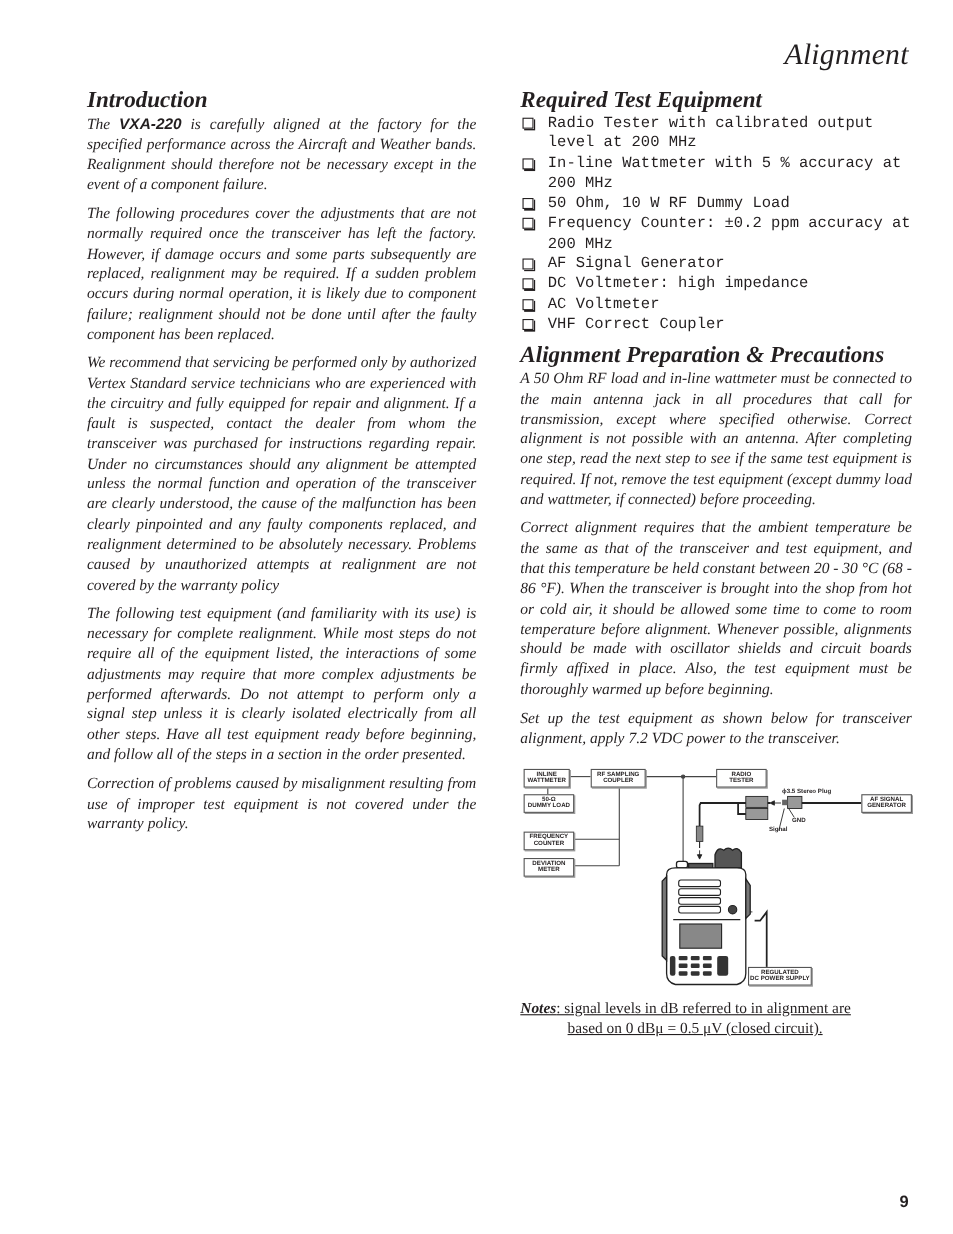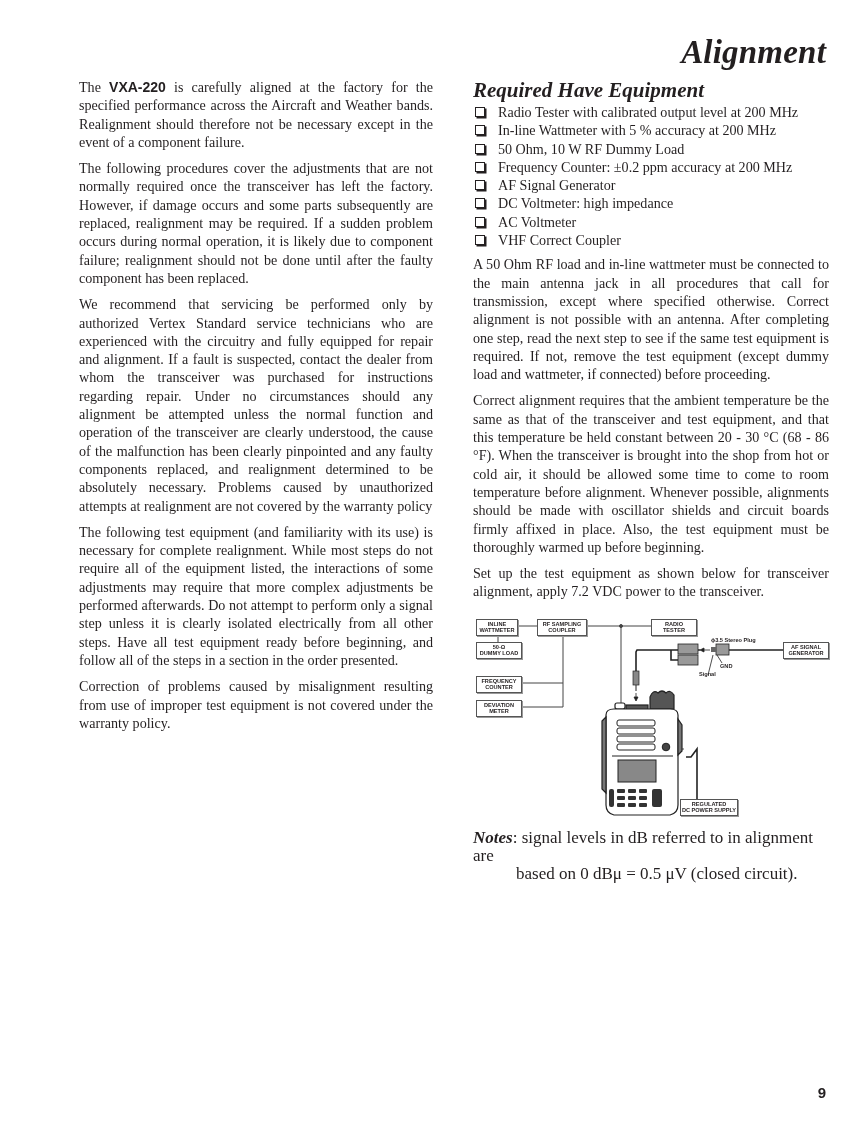--- a/index.html
+++ b/index.html
@@ -1,70 +1,72 @@
 <!DOCTYPE html>
 <html><head>
 <meta charset="utf-8">
 <style>
   html, body { margin: 0; padding: 0; background: #ffffff; }
   body { width: 866px; height: 1122px; position: relative; overflow: hidden;
          font-family: "Liberation Serif", "DejaVu Serif", serif; color: #231f20; }
-  .page-title { position: absolute; right: 40px; top: 34px; font-size: 33px;
-                font-style: italic; font-weight: bold; letter-spacing: 0.2px; }
+  .page-title { position: absolute; right: 40px; top: 34px; font-size: 27px;
+                font-style: italic; font-weight: normal; letter-spacing: 0.2px; }
   .col { position: absolute; top: 78px; width: 354px; }
   .col-left { left: 79px; }
   .col-right { left: 473px; width: 356px; }
   h2 { font-size: 21px; font-style: italic; font-weight: bold; margin: 0 0 1px 0; line-height: 24px; }
-  p { font-size: 14.1px; line-height: 18.3px; margin: 0 0 8px 0; text-align: justify; }
+  p { font-size: 14.1px; line-height: 18.3px; margin: 0 0 8px 0; text-align: justify; font-style: italic; }
   .brand { font-family: "Liberation Sans", "DejaVu Sans", sans-serif; font-weight: bold; font-size: 14px; }
-  ul.equip { list-style: none; margin: 0 0 6px 0; padding: 0; }
+  ul.equip { list-style: none; margin: 0 0 6px 0; padding: 0; font-family: Liberation Mono, monospace; }
   ul.equip li { font-size: 14.1px; line-height: 18.3px; position: relative; padding-left: 25px; }
   ul.equip li .box { position: absolute; left: 2px; top: 4px; width: 8px; height: 8px;
                      border: 1.4px solid #231f20; box-shadow: 1.5px 1.5px 0 #231f20; }
   .h2b { margin-top: 4px; }
   .diagram { position: relative; width: 362px; height: 210px; margin: 10px 0 8px -3px; }
   .diagram svg { position: absolute; left: 0; top: 0; }
   .dlabel { position: absolute; font-family: "Liberation Sans", "DejaVu Sans", sans-serif;
             font-size: 5.6px; font-weight: bold; text-align: center; line-height: 6.2px;
             border: 1px solid #555; background: #fff; box-shadow: 1px 1px 0 #999; display: flex;
             align-items: center; justify-content: center; white-space: pre-line; }
   .dtext { position: absolute; font-family: "Liberation Sans", "DejaVu Sans", sans-serif;
            font-size: 5.6px; font-weight: bold; white-space: nowrap; }
-  .notes { font-size: 17px; line-height: 18.3px; margin-top: 4px; }
+  .notes { font-size: 14px; line-height: 18.3px; margin-top: 4px; text-decoration: underline; }
   .notes .nlabel { font-style: italic; font-weight: bold; }
   .notes .line2 { padding-left: 43px; }
   .page-number { position: absolute; right: 40px; top: 1084px; font-family: "Liberation Sans", "DejaVu Sans", sans-serif;
                  font-weight: bold; font-size: 15px; }
 </style>
 </head>
 <body>
 
 <div class="page-title">Alignment</div>
 
 <div class="col col-left">
+  <h2>Introduction</h2>
   <p><span>The </span><span class="brand">VXA-220</span><span> is carefully aligned at the factory for the specified performance across the Aircraft and Weather bands. Realignment should therefore not be necessary except in the event of a component failure.</span></p>
   <p>The following procedures cover the adjustments that are not normally required once the transceiver has left the factory. However, if damage occurs and some parts subsequently are replaced, realignment may be required. If a sudden problem occurs during normal operation, it is likely due to component failure; realignment should not be done until after the faulty component has been replaced.</p>
   <p>We recommend that servicing be performed only by authorized Vertex Standard service technicians who are experienced with the circuitry and fully equipped for repair and alignment. If a fault is suspected, contact the dealer from whom the transceiver was purchased for instructions regarding repair. Under no circumstances should any alignment be attempted unless the normal function and operation of the transceiver are clearly understood, the cause of the malfunction has been clearly pinpointed and any faulty components replaced, and realignment determined to be absolutely necessary. Problems caused by unauthorized attempts at realignment are not covered by the warranty policy</p>
   <p>The following test equipment (and familiarity with its use) is necessary for complete realignment. While most steps do not require all of the equipment listed, the interactions of some adjustments may require that more complex adjustments be performed afterwards. Do not attempt to perform only a signal step unless it is clearly isolated electrically from all other steps. Have all test equipment ready before beginning, and follow all of the steps in a section in the order presented.</p>
   <p>Correction of problems caused by misalignment resulting from use of improper test equipment is not covered under the warranty policy.</p>
 </div>
 
 <div class="col col-right">
-  <h2>Required Have Equipment</h2>
+  <h2>Required Test Equipment</h2>
   <ul class="equip">
     <li><span class="box"></span><span>Radio Tester with calibrated output level at 200 MHz</span></li>
     <li><span class="box"></span><span>In-line Wattmeter with 5 % accuracy at 200 MHz</span></li>
     <li><span class="box"></span><span>50 Ohm, 10 W RF Dummy Load</span></li>
     <li><span class="box"></span><span>Frequency Counter: ±0.2 ppm accuracy at 200 MHz</span></li>
     <li><span class="box"></span><span>AF Signal Generator</span></li>
     <li><span class="box"></span><span>DC Voltmeter: high impedance</span></li>
     <li><span class="box"></span><span>AC Voltmeter</span></li>
     <li><span class="box"></span><span>VHF Correct Coupler</span></li>
   </ul>
 
+  <h2 class="h2b">Alignment Preparation &amp; Precautions</h2>
   <p>A 50 Ohm RF load and in-line wattmeter must be connected to the main antenna jack in all procedures that call for transmission, except where specified otherwise. Correct alignment is not possible with an antenna. After completing one step, read the next step to see if the same test equipment is required. If not, remove the test equipment (except dummy load and wattmeter, if connected) before proceeding.</p>
   <p>Correct alignment requires that the ambient temperature be the same as that of the transceiver and test equipment, and that this temperature be held constant between 20 - 30 °C (68 - 86 °F). When the transceiver is brought into the shop from hot or cold air, it should be allowed some time to come to room temperature before alignment. Whenever possible, alignments should be made with oscillator shields and circuit boards firmly affixed in place. Also, the test equipment must be thoroughly warmed up before beginning.</p>
   <p>Set up the test equipment as shown below for transceiver alignment, apply 7.2 VDC power to the transceiver.</p>
 
   <div class="diagram">
     <svg width="362" height="210" viewBox="0 0 362 210">
       <g stroke="#444" stroke-width="1" fill="none">
 
         <line x1="47" y1="15" x2="67" y2="15"></line>
         <line x1="117" y1="15" x2="181" y2="15"></line>

